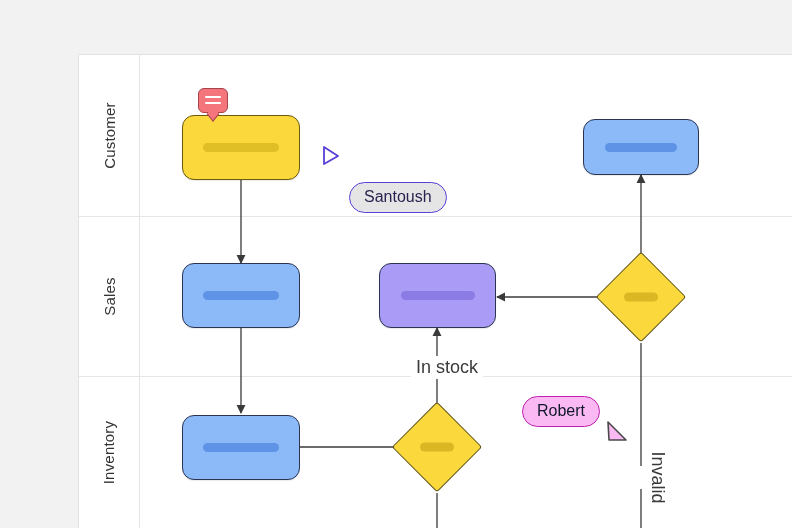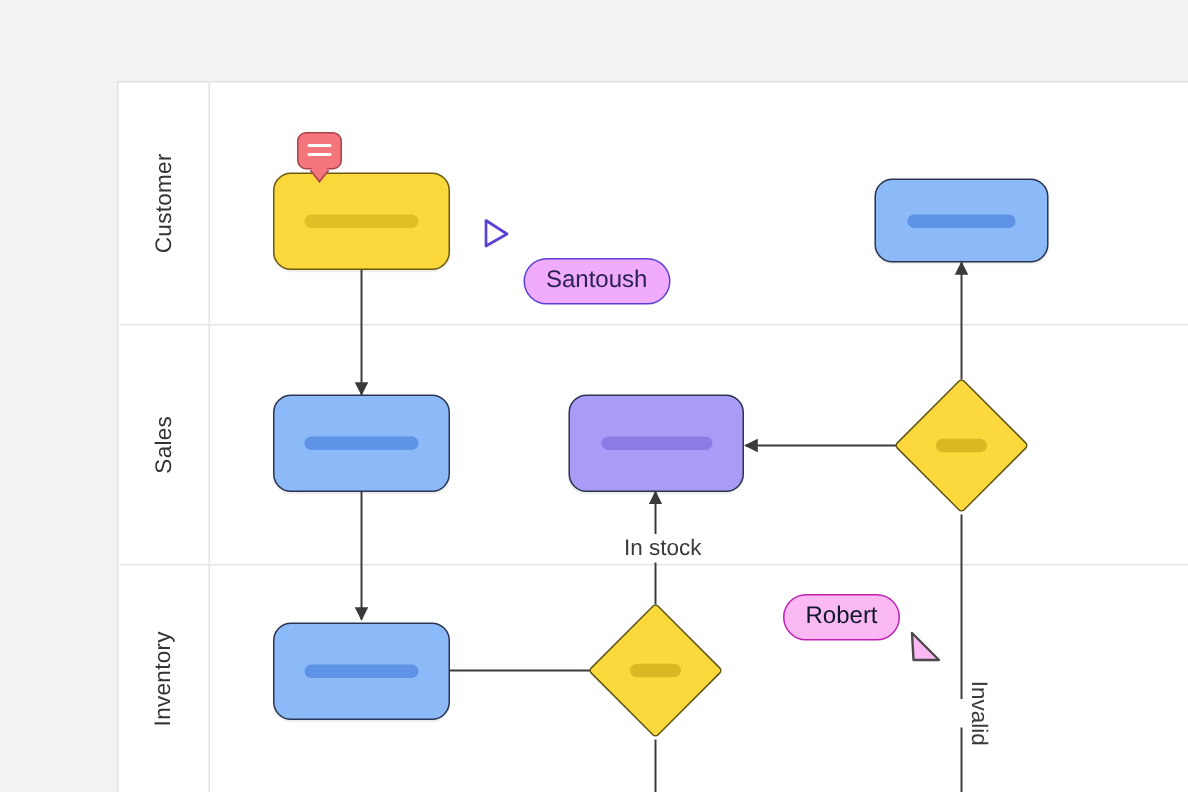--- a/index.html
+++ b/index.html
@@ -127,21 +127,21 @@
     height: 9px;
     border-radius: 5px;
     background: #DBB823;
   }
 
   
   .edge-label {
     position: absolute;
     background: #ffffff;
     color: #3a3a3a;
-    font-size: 15px;
+    font-size: 18px;
     padding: 1px 5px;
     white-space: nowrap;
     user-select: none;
   }
   .edge-label.vertical-text {
     transform-origin: center center;
   }
   .edge-label.vertical-text > span {
     display: block;
     transform: rotate(90deg);
@@ -183,25 +183,25 @@
   .collab { position: absolute; }
   .collab .pill {
     position: absolute;
     border-radius: 16px;
     padding: 5px 14px 6px;
     font-size: 16px;
     white-space: nowrap;
     line-height: 1.15;
   }
   .collab-santoush .pill {
-    background: #f0abfc;
+    background: #e5e5e5;
     border: 1.5px solid #5B3FD6;
     color: #2A2250;
     left: 28px;
-    top: 27px;
+    top: 37px;
   }
   .collab-robert .pill {
     background: #FBB9F3;
     border: 1.5px solid #C020B0;
     color: #0f172a;
     left: 0;
     top: 0;
   }
   .cursor-arrow { position: absolute; }
 </style>

